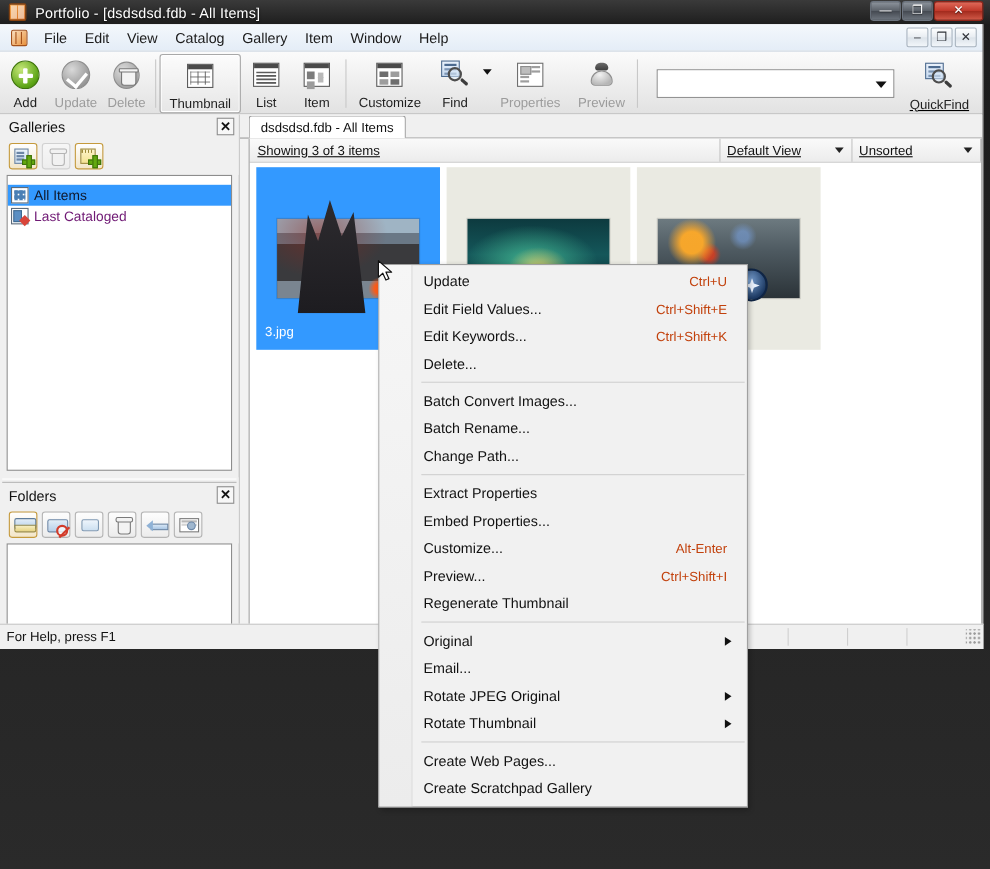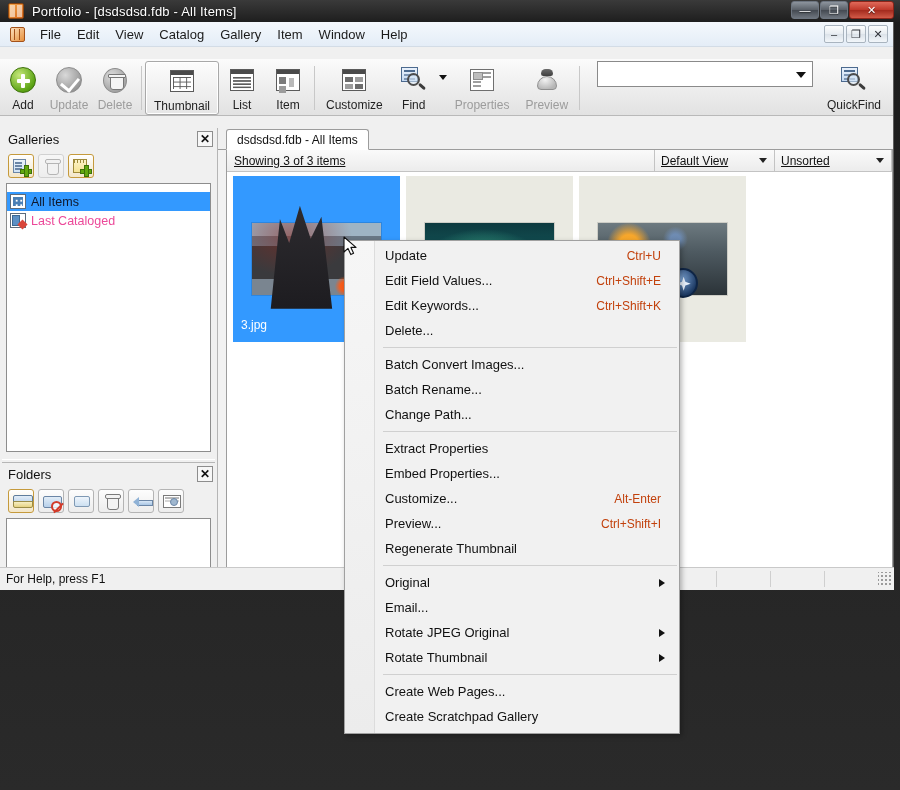--- a/index.html
+++ b/index.html
@@ -50,21 +50,21 @@
     width: 45px;
     background: linear-gradient(180deg,#e06a5a 0%,#c0392b 48%,#a32b1e 52%,#d15a48 100%);
     border-color: #8e2419;
   }
 
   
   .app-win {
     position: absolute; left: 0; top: 22px; width: 894px; height: 568px;
     background: #f0f0f0;
     border-right: 1px solid #5e5e5e;
-    display: flex; flex-direction: column; gap: 12px;
+    display: flex; flex-direction: column;
   }
 
   
   .menubar {
     height: 25px; display: flex; align-items: center;
     background: linear-gradient(180deg,#f4f8fc 0%,#e4edf7 100%);
     border-bottom: 1px solid #d3dce6;
     position: relative;
   }
   .menu-appicon {
@@ -209,21 +209,21 @@
   .ic-props::before { content:""; position:absolute; left:2px; top:2px; width:8px; height:6px; background:#bdbdbd; border:1px solid #8d8d8d; }
   .ic-props::after  { content:""; position:absolute; left:12px; top:2px; right:2px; height:2px; background:#9e9e9e;
       box-shadow: 0 4px 0 #9e9e9e, -10px 9px 0 #9e9e9e, -10px 13px 0 #9e9e9e; }
   .ic-preview { width: 26px; height: 26px; position: relative; margin: 2px; }
   .ic-preview .top { position:absolute; left:7px; top:2px; width:12px; height:7px;
       background: linear-gradient(180deg,#6b6b6b,#3f3f3f); border-radius: 6px 6px 3px 3px; }
   .ic-preview .bot { position:absolute; left:3px; top:9px; width:20px; height:14px;
       background: radial-gradient(ellipse at 40% 25%, #f2f2f2, #b6b6b6 75%);
       border:1px solid #8f8f8f; border-radius: 10px 10px 4px 4px; }
 
-  .qf-wrap { display:flex; align-items:flex-start; flex:1; padding: 0 4px; }
+  .qf-wrap { display:flex; align-items:center; flex:1; padding: 0 4px; text-decoration: underline; }
   .qf-input {
     flex: 1; height: 26px; background:#fff; border:1px solid #8a8a8a;
     margin: 0 6px 0 10px; position: relative; display:flex; align-items:center;
   }
   .qf-input input {
     border:0; outline:0; width: 100%; height: 100%; padding: 0 22px 0 5px;
     font-family: "Liberation Sans", sans-serif; font-size: 12px;
   }
   .qf-caret {
     position: absolute; right: 6px; top: 10px;
@@ -306,21 +306,21 @@
      background:#fff; border:1px solid #7a7a7a; }
   .ic-gearbox::before { content:""; position:absolute; left:1px; top:1px; right:1px; height:2px;
      background:#b9b9b9; box-shadow:0 3px 0 #d5d5d5; }
   .ic-gearbox::after { content:""; position:absolute; right:2px; bottom:1px; width:6px; height:6px;
      border-radius:50%; background:#9fb7cf; border:1px solid #6b86a6; }
 
   .list-box {
     flex: 1; margin: 0 6px 6px 6px; background: #fff;
     border: 1px solid #8d8d8d; overflow: hidden;
   }
-  .gal-row { display: flex; align-items: center; height: 19px; padding: 0 3px; font-size: 12.5px; color:#ec4899; }
+  .gal-row { display: flex; align-items: center; height: 19px; padding: 0 3px; font-size: 12.5px; color:#701a75; }
   .gal-row.sel { background: #3399ff; color: #0f172a; margin-top: 8px; }
   .gal-ic { width: 16px; height: 15px; margin-right: 5px; flex: none; position: relative;
     background: #fff; border: 1px solid #5d6b7b; }
   .gal-ic.items::after {
     content:""; position:absolute; left:2px; top:2px; right:2px; bottom:2px;
     background-image:
       linear-gradient(90deg,#4a7fb5 2.8px, transparent 2.8px),
       linear-gradient(180deg,#4a7fb5 2.8px, transparent 2.8px);
     background-size: 4.6px 4.6px;
   }

